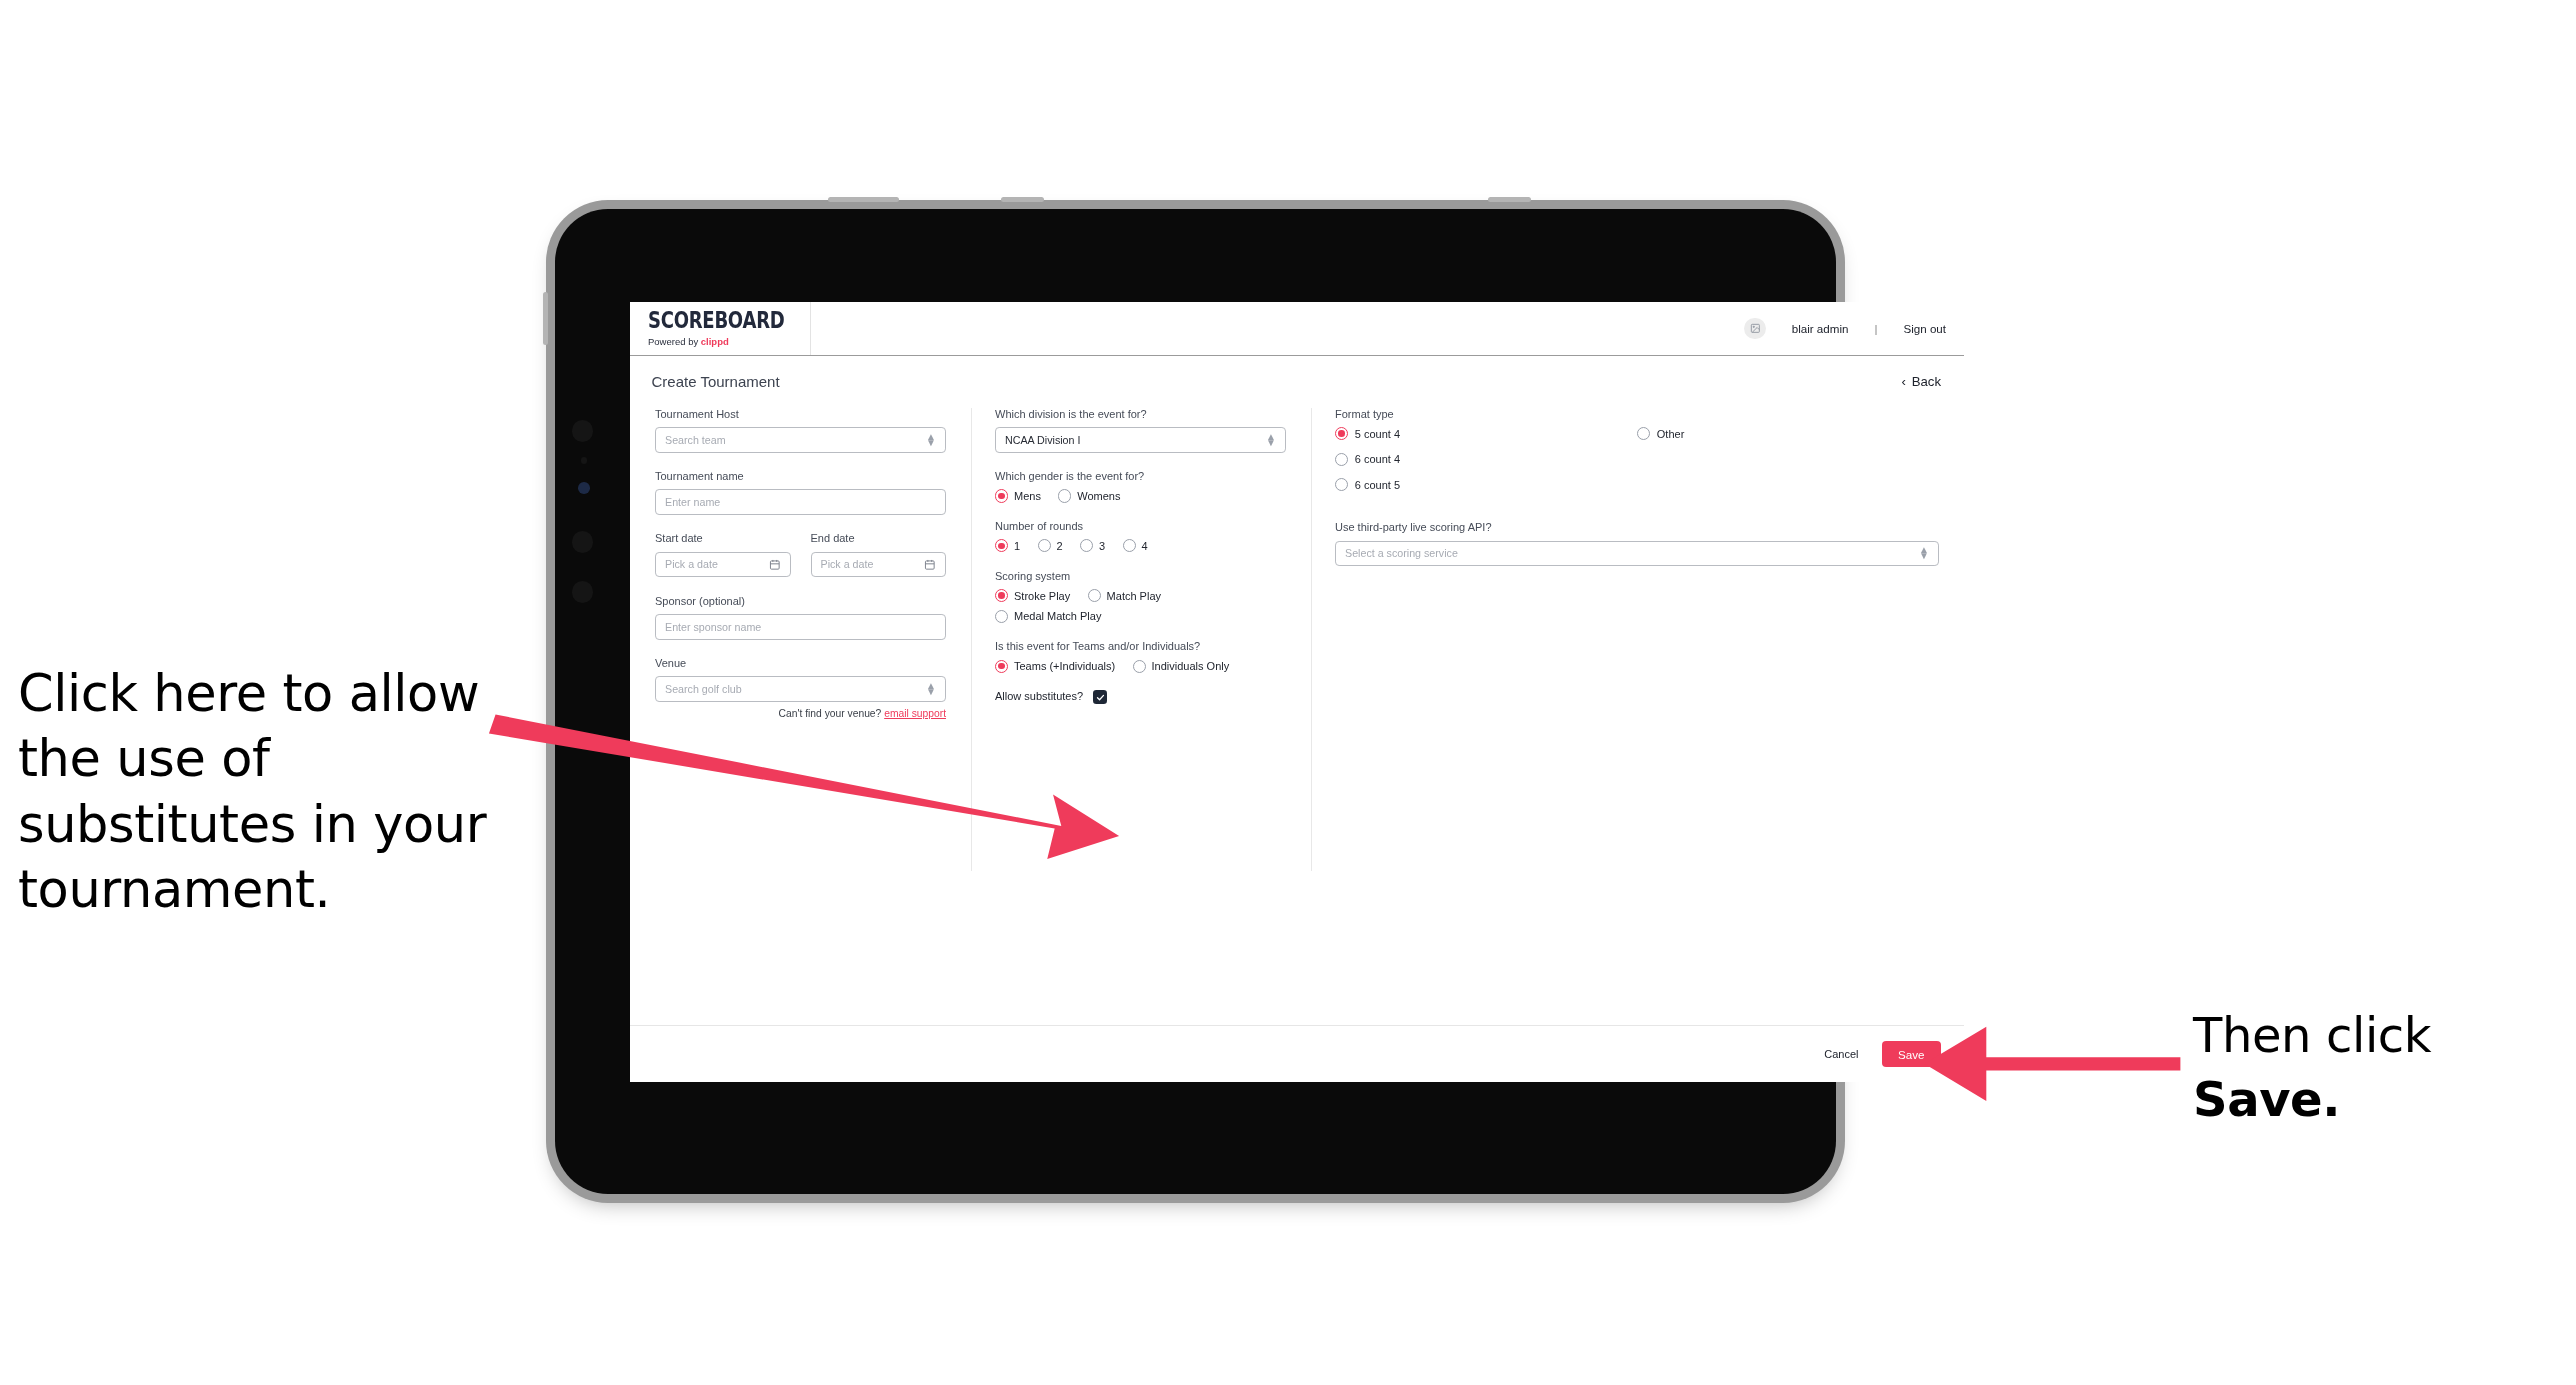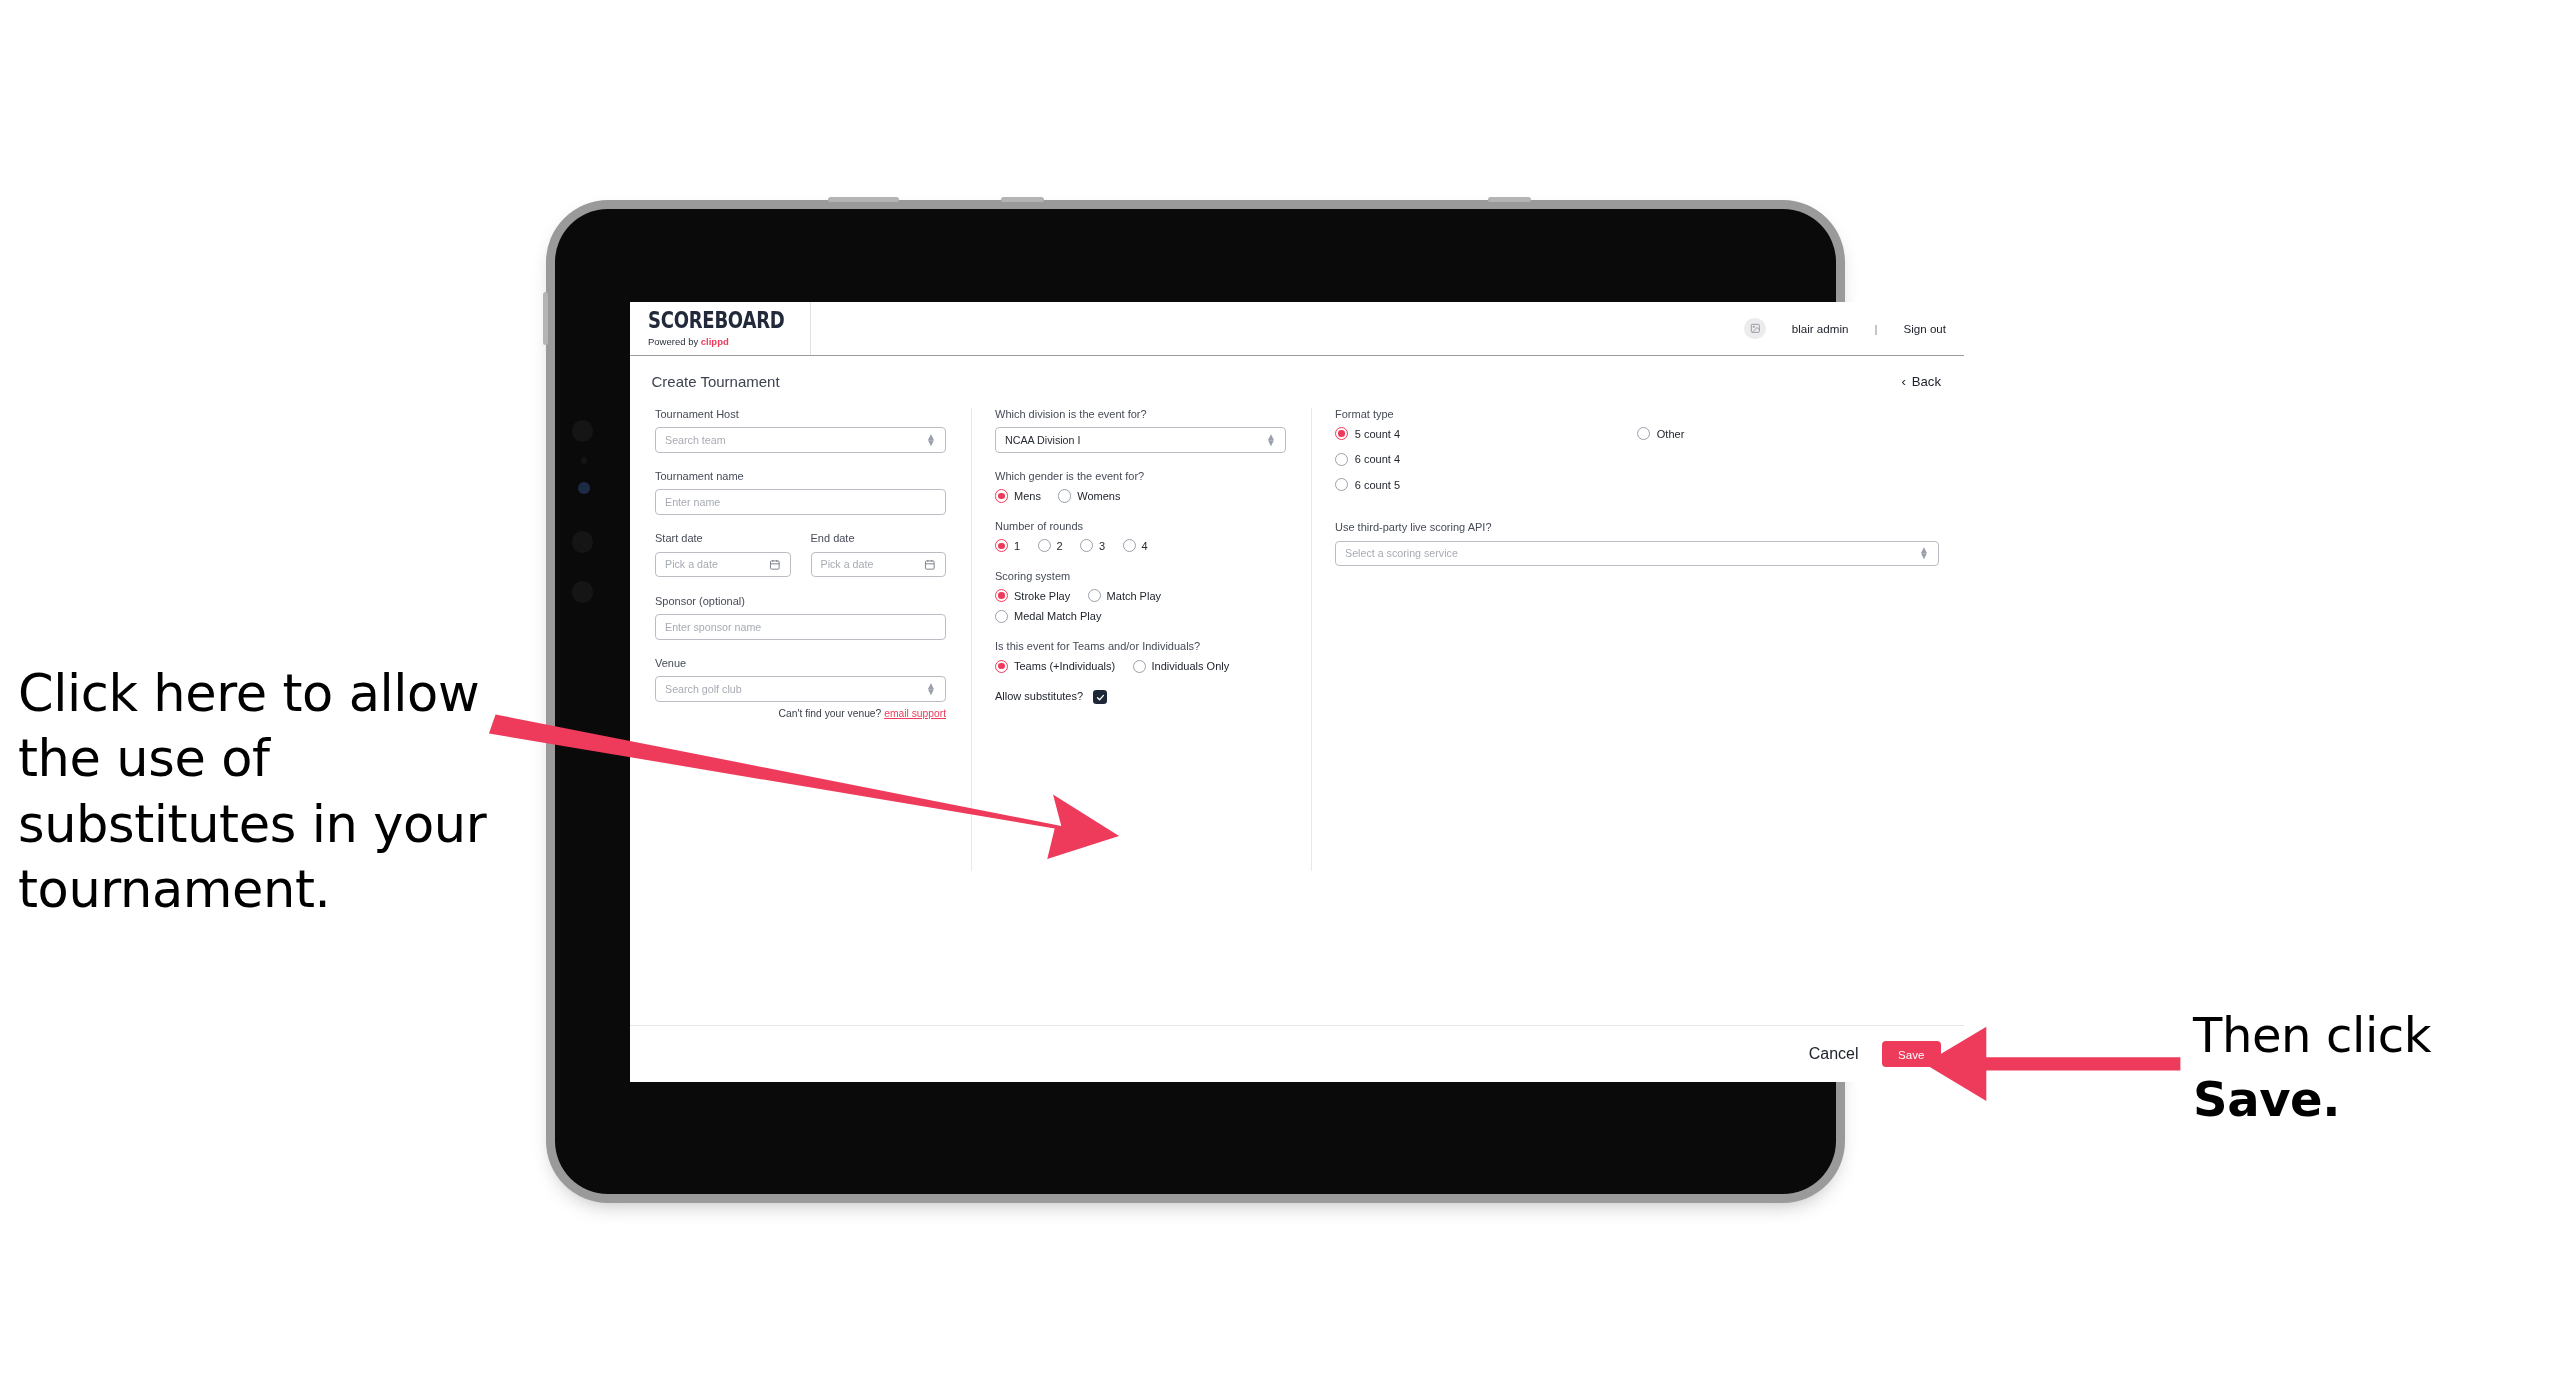--- a/index.html
+++ b/index.html
@@ -294,21 +294,21 @@
     height: 56px;
     border-top: 0.8px solid #e6e6e6;
     display:flex;
     align-items:center;
     justify-content:flex-end;
     gap: 18px;
     padding-right: 23px;
     background:#fff;
   }
   .btn-cancel {
-    font-size: 16px;
+    font-size: 11px;
     color:#20242e;
     cursor:pointer;
     padding: 5.8px 5px;
   }
   .btn-save {
     background:#ef3b5b;
     color:#fff;
     font-size: 11.6px;
     padding: 6.6px 16.5px;
     border-radius: 4.1px;

